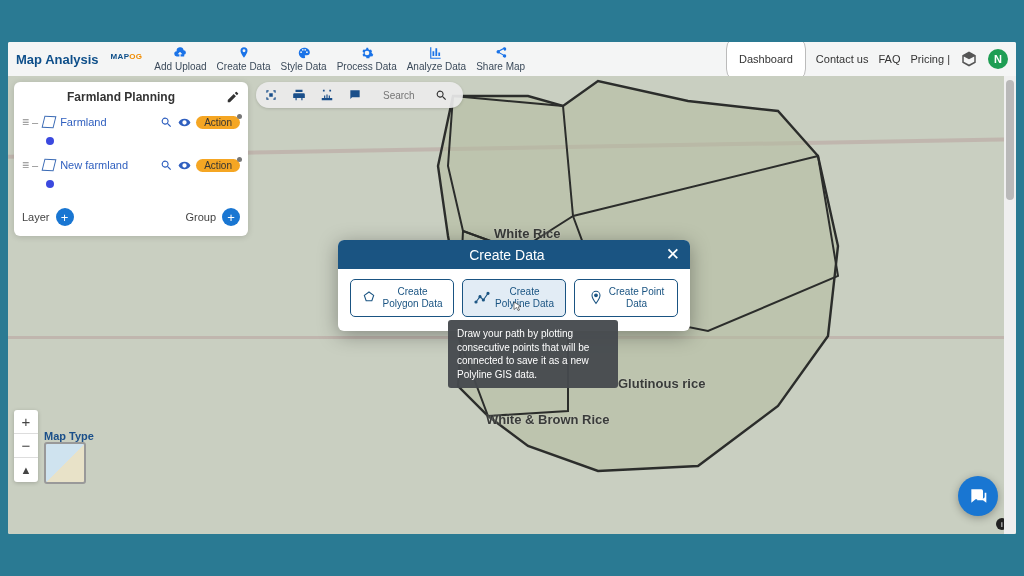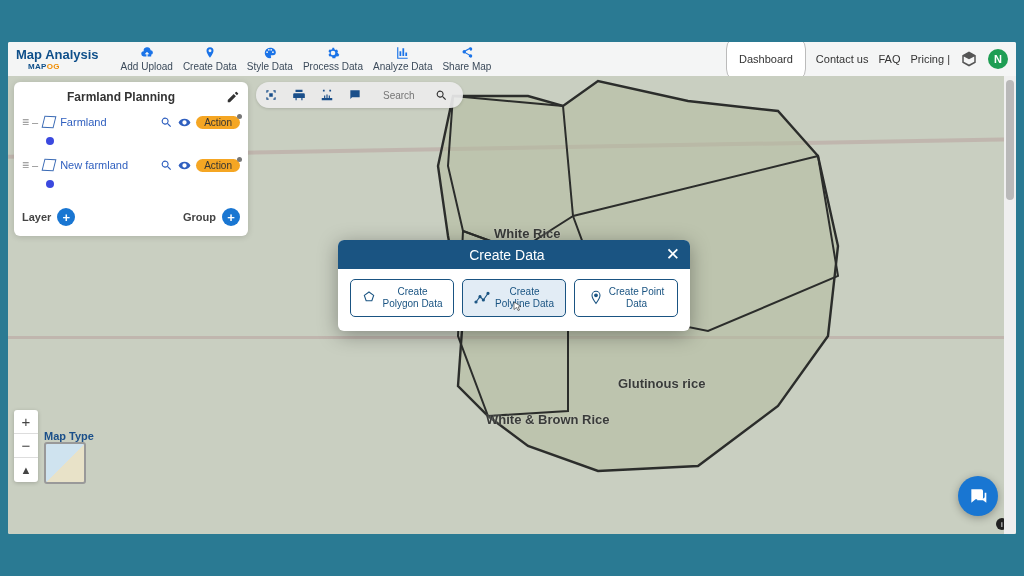--- a/index.html
+++ b/index.html
@@ -1,21 +1,21 @@
 <!DOCTYPE html>
 <html><head>
 <meta charset="utf-8">
 <style>
   * { box-sizing: border-box; margin: 0; padding: 0; font-family: -apple-system, BlinkMacSystemFont, "Segoe UI", Arial, sans-serif; }
   html, body { width: 1024px; height: 576px; overflow: hidden; }
   .frame { width: 1024px; height: 576px; background: #2a7a93; padding: 42px 8px 42px 8px; position: relative; }
   .app { width: 100%; height: 100%; background: #f4f5f5; border-radius: 2px; position: relative; overflow: hidden; }
   
   .topnav { height: 34px; background: #f4f5f5; display: flex; align-items: center; padding: 0 8px; gap: 10px; font-size: 10px; color: #3b4a5a; }
-  .brand { display: flex; flex-direction: column; align-items: flex-start; margin-right: 12px; text-align: center; }
+  .brand { display: flex; flex-direction: row; align-items: flex-start; margin-right: 2px; text-align: center; }
   .brand-main { font-size: 13px; font-weight: 700; color: #0e4f8a; white-space: nowrap; }
   .brand-sub { font-size: 8px; font-weight: 800; letter-spacing: .3px; padding-left: 12px; }
   .brand-sub .b1{color:#0e4f8a}.brand-sub .b2{color:#f08c00}
   .navitem { display: flex; flex-direction: column; align-items: center; gap: 1px; cursor: pointer; min-width: 46px; }
   .navitem svg { width: 14px; height: 14px; }
   .navitem span { white-space: nowrap; }
   .topnav .spacer { flex: 1; }
   .pill { border: 1px solid #bbb; border-radius: 14px; padding: 17px 12px; font-size: 11px; color: #333; background: #fff; cursor: pointer; }
   .navlink { font-size: 11px; color: #333; cursor: pointer; }
   .cubebtn { width: 18px; height: 18px; display:flex;align-items:center;justify-content:center;color:#555;cursor:pointer; }
@@ -38,21 +38,21 @@
   .layerrow{display:flex;align-items:center;gap:5px;padding:4px 0;border-top:1px dashed rgba(0,0,0,0);}
   .layerrow .eq{color:#888;letter-spacing:-2px;font-size:12px;}
   .layerrow .dash{color:#888;}
   .layerrow .shape{width:12px;height:12px;border:1.2px solid #3b6bb5;transform:skewX(-12deg) rotate(2deg);}
   .layerrow .name{color:#2f5fbf;cursor:pointer;flex:1;white-space:nowrap;overflow:hidden;text-overflow:ellipsis;}
   .layerrow svg.mini{width:13px;height:13px;color:#2f5fbf;cursor:pointer;}
   .chip{background:#f5a623;border-radius:10px;padding:1px 8px;font-size:10px;color:#333;cursor:pointer;position:relative;}
   .chip::after{content:"";position:absolute;top:-2px;right:-2px;width:5px;height:5px;border-radius:50%;background:#777;}
   .dotline{padding:2px 0 6px 24px;}
   .dotline .dot{width:8px;height:8px;border-radius:50%;background:#3b49df;display:inline-block;}
-  .lp-foot{display:flex;align-items:center;gap:6px;padding-top:8px;margin-top:4px;font-weight:bold;}
+  .lp-foot{display:flex;align-items:center;gap:6px;padding-top:8px;margin-top:4px;}
   .lp-foot .flex{flex:1;}
   .addbtn{width:18px;height:18px;border-radius:50%;background:#1976d2;color:#fff;display:flex;align-items:center;justify-content:center;font-size:13px;cursor:pointer;}
   
   .mapbar{position:absolute;left:248px;top:6px;height:26px;background:rgba(235,235,235,.92);border-radius:14px;display:flex;align-items:center;padding:0 6px;gap:10px;box-shadow:0 1px 3px rgba(0,0,0,.15);}
   .mapbar .ib{width:18px;height:18px;display:flex;align-items:center;justify-content:center;color:#1a4f8a;cursor:pointer;}
   .mapbar .ib svg{width:14px;height:14px;}
   .searchbox{display:flex;align-items:center;gap:6px;border:1px solid rgba(0,0,0,0);border-radius:12px;padding:2px 8px;background:transparent;}
   .searchbox input{border:none;background:transparent;outline:none;font-size:10px;width:46px;color:#333;}
   .searchbox svg{width:13px;height:13px;color:#333;}
   
@@ -277,19 +277,20 @@
           </div>
           <div class="opt">
             <svg viewBox="0 0 24 24" fill="none" stroke="#1a5482" stroke-width="1.6">
                 <path d="M12 2a6 6 0 0 0-6 6c0 4.5 6 12 6 12s6-7.5 6-12a6 6 0 0 0-6-6z"></path>
                 <circle cx="12" cy="8" r="2" fill="#1a5482"></circle>
               </svg>
             <div><span>Create Point</span><br><span>Data</span></div>
           </div>
         </div>
       </div>
+      <div class="tooltip">Draw your path by plotting consecutive points that will be connected to save it as a new Polyline GIS data.</div>
 
       <div class="vscroll">
           <div class="thumb"></div>
         </div>
     </div>
   </div>
 </div>
 
 </body></html>

